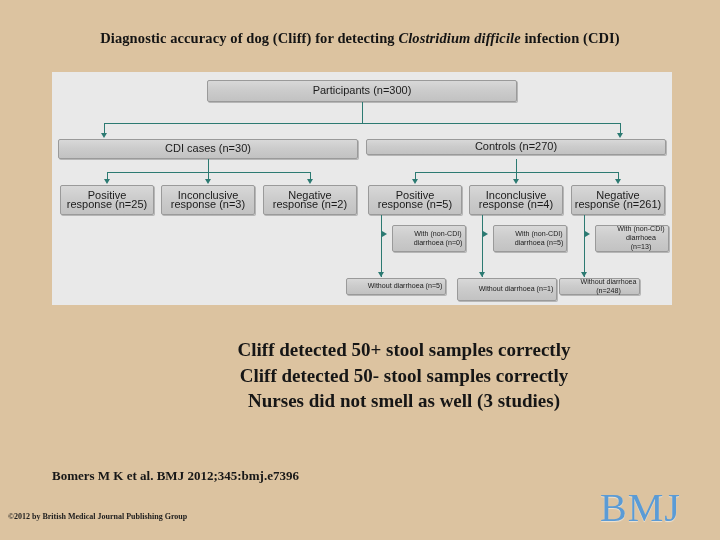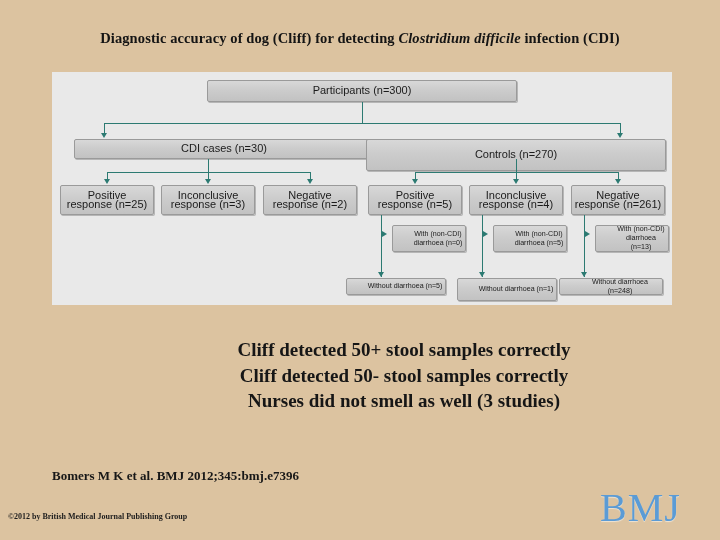--- a/index.html
+++ b/index.html
@@ -154,24 +154,24 @@
     <span>Participants (n=300)</span>
   </div>
 
   <div class="conn v" style="left:310px; top:30px; height:21px;"></div>
   <div class="conn h" style="left:52px; top:51px; width:517px;"></div>
   <div class="conn v" style="left:52px; top:51px; height:11px;"></div>
   <div class="conn v" style="left:568px; top:51px; height:11px;"></div>
   <div class="arrow-down" style="left:49px; top:61px;"></div>
   <div class="arrow-down" style="left:565px; top:61px;"></div>
 
-  <div class="node" style="left:6px; top:67px; width:300px; height:20px;margin-left:16px;">
+  <div class="node" style="left:6px; top:67px; width:300px; height:20px;">
     <span>CDI cases (n=30)</span>
   </div>
-  <div class="node" style="left:314px; top:67px; width:300px; height:32px;">
+  <div class="node" style="left:314px; top:67px; width:300px; height:16px;">
     <span>Controls (n=270)</span>
   </div>
 
   <div class="conn v" style="left:156px; top:87px; height:13px;"></div>
   <div class="conn h" style="left:55px; top:100px; width:203px;"></div>
   <div class="conn v" style="left:55px; top:100px; height:8px;"></div>
   <div class="conn v" style="left:156px; top:100px; height:8px;"></div>
   <div class="conn v" style="left:258px; top:100px; height:8px;"></div>
   <div class="arrow-down" style="left:52px; top:107px;"></div>
   <div class="arrow-down" style="left:153px; top:107px;"></div>
@@ -236,21 +236,21 @@
     <span>With (non-CDI)</span>
     <span>diarrhoea (n=13)</span>
   </div>
 
   <div class="node small" style="left:294px; top:206px; width:100px; height:17px;">
     <span>Without diarrhoea (n=5)</span>
   </div>
   <div class="node small" style="left:405px; top:206px; width:100px; height:23px;">
     <span>Without diarrhoea (n=1)</span>
   </div>
-  <div class="node small" style="left:507px; top:206px; width:104px; height:17px;">
+  <div class="node small" style="left:507px; top:206px; width:81px; height:17px;">
     <span>Without diarrhoea (n=248)</span>
   </div>
 
 </div>
 
 <div id="body-lines">
   <div>Cliff detected 50+ stool samples correctly</div>
   <div>Cliff detected 50- stool samples correctly</div>
   <div>Nurses did not smell as well (3 studies)</div>
 </div>

